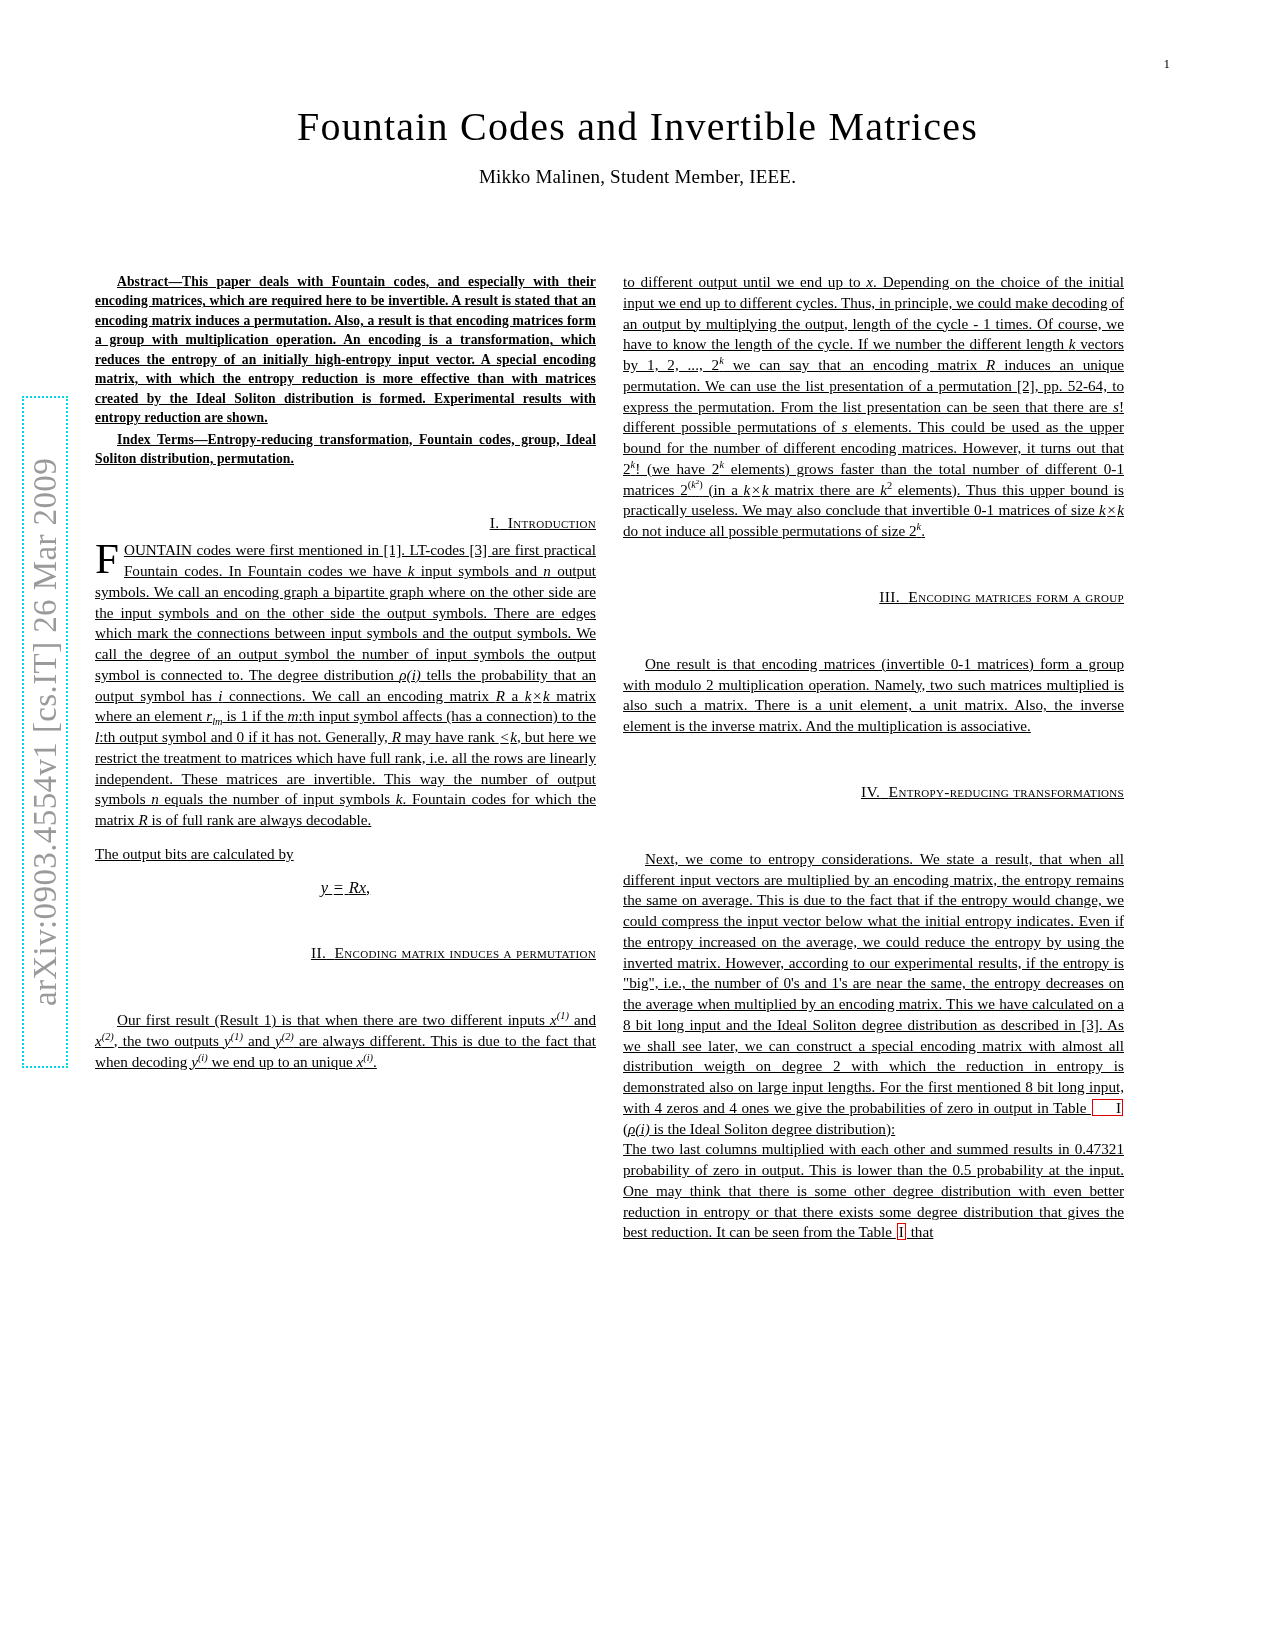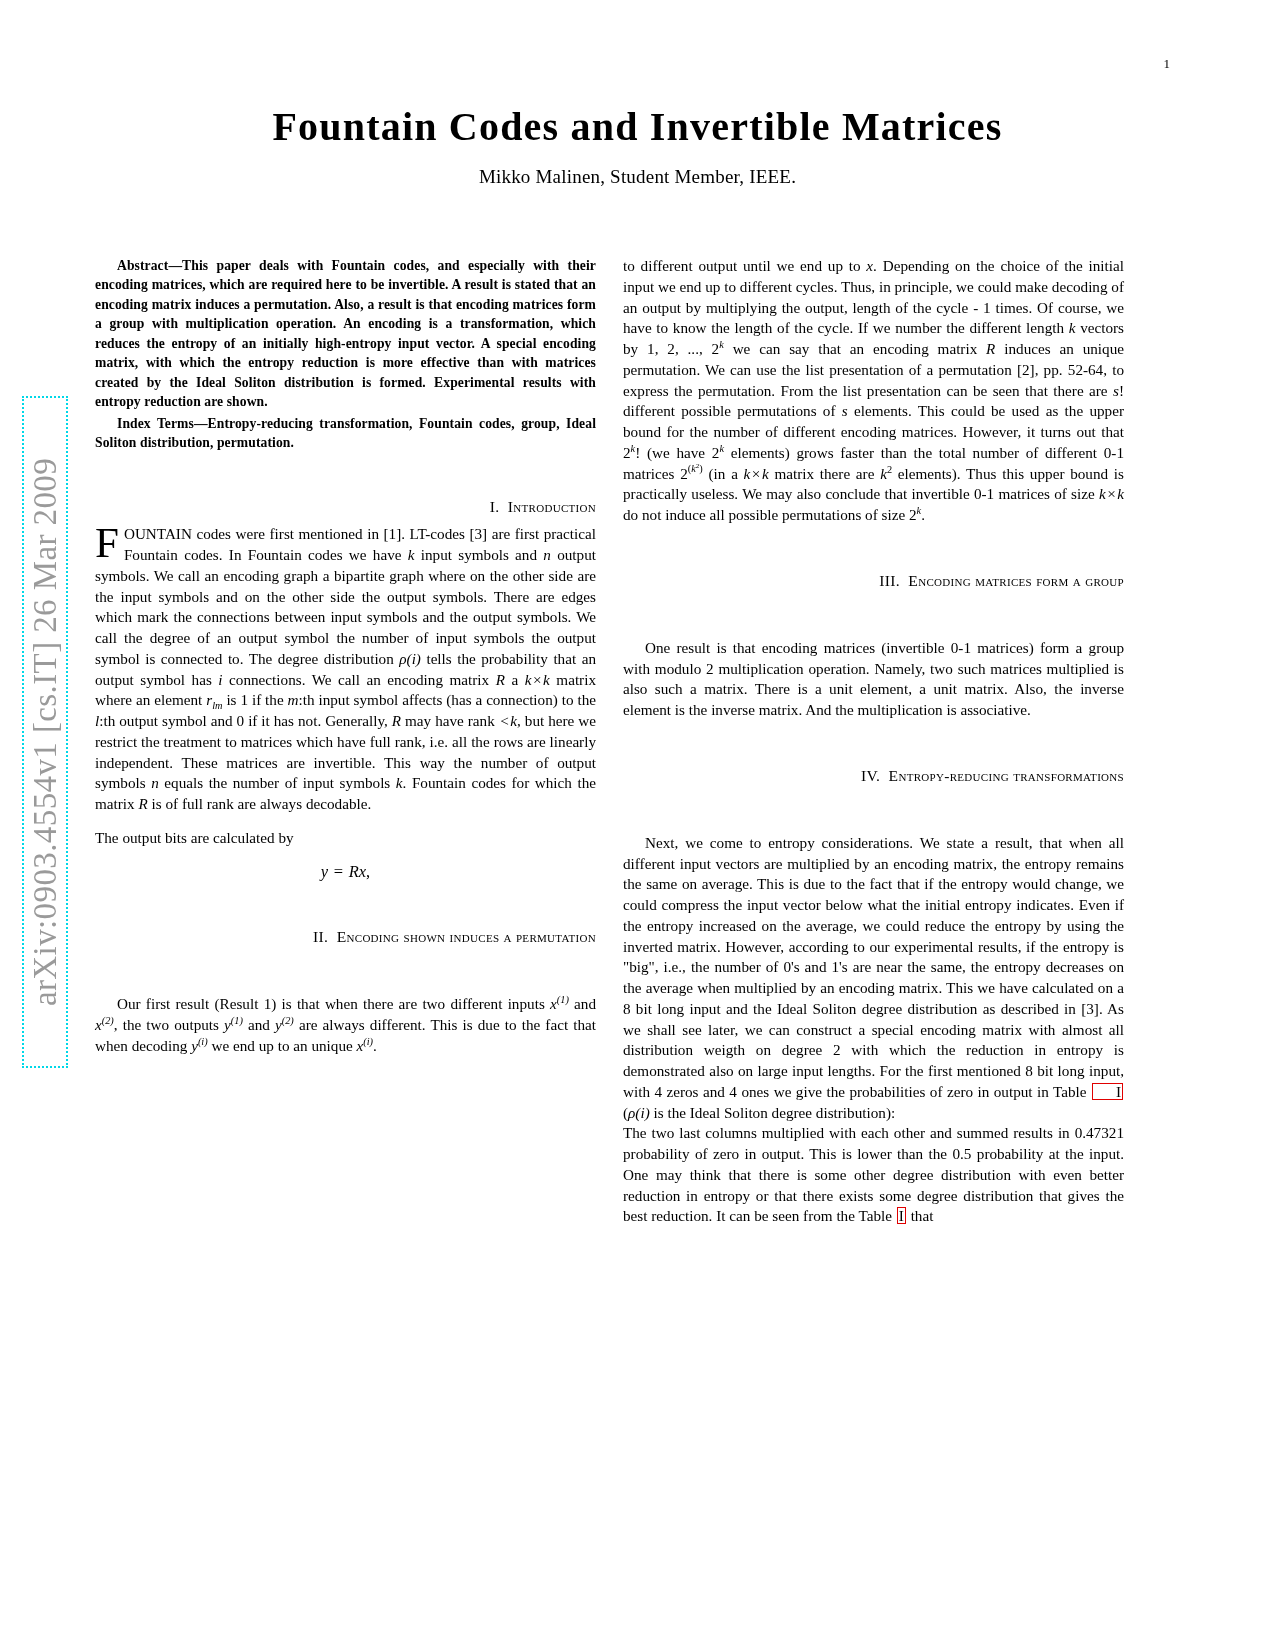--- a/index.html
+++ b/index.html
@@ -52,41 +52,42 @@
   
   .title-block {
     position: absolute;
     left: 0;
     right: 0;
     top: 105px;
     text-align: center;
   }
   .paper-title {
     font-size: 40px;
-    font-weight: bold;
+    font-weight: normal;
     letter-spacing: 1.2px;
     line-height: 1.12;
     margin: 0;
     font-family: "Liberation Serif", "DejaVu Serif", serif;
   }
   .paper-authors {
     margin-top: 16px;
     font-size: 19px;
     letter-spacing: 0.2px;
   }
 
   
   .body-columns {
     position: absolute;
     left: 95px;
-    top: 256px;
+    top: 272px;
     width: 1030px;
     height: 1320px;
     display: flex;
     gap: 27px;
+    text-decoration: underline;
   }
   .col {
     width: 501px;
     box-sizing: border-box;
   }
 
   p {
     margin: 0;
     font-size: 15.2px;
     line-height: 1.365;
@@ -191,21 +192,21 @@
     <div class="section-head"><span class="numeral">I.</span>&nbsp;&nbsp;<span>Introduction</span></div>
 
     <p class="dropcap-para"><span class="dropcap">F</span><span>OUNTAIN</span><span> codes were first mentioned in [1]. LT-codes [3] are first practical Fountain codes. In Fountain codes we have </span><span class="math">k</span><span> input symbols and </span><span class="math">n</span><span> output symbols. We call an encoding graph a bipartite graph where on the other side are the input symbols and on the other side the output symbols. There are edges which mark the connections between input symbols and the output symbols. We call the degree of an output symbol the number of input symbols the output symbol is connected to. The degree distribution </span><span class="math">ρ(i)</span><span> tells the probability that an output symbol has </span><span class="math">i</span><span> connections. We call an encoding matrix </span><span class="math">R</span><span> a </span><span class="math">k<span class="op">×</span>k</span><span> matrix where an element </span><span class="math">r<sub>lm</sub></span><span> is 1 if the </span><span class="math">m</span><span>:th input symbol affects (has a connection) to the </span><span class="math">l</span><span>:th output symbol and 0 if it has not. Generally, </span><span class="math">R</span><span> may have rank </span><span class="math"><span class="op">&lt;</span>k</span><span>, but here we restrict the treatment to matrices which have full rank, i.e. all the rows are linearly independent. These matrices are invertible. This way the number of output symbols </span><span class="math">n</span><span> equals the number of input symbols </span><span class="math">k</span><span>. Fountain codes for which the matrix </span><span class="math">R</span><span> is of full rank are always decodable.</span></p>
 
     <p class="gap">The output bits are calculated by</p>
 
     <div class="eq"><span class="math">y</span> <span class="op">=</span> <span class="math">Rx</span>,</div>
 
 
 
-    <div class="section-head"><span class="numeral">II.</span>&nbsp;&nbsp;<span>Encoding shown induces a permutation</span></div>
+    <div class="section-head"><span class="numeral">II.</span>&nbsp;&nbsp;<span>Encoding matrix induces a permutation</span></div>
 
     <p class="indent"><span>Our first result (Result 1) is that when there are two different inputs </span><span class="math">x<sup>(1)</sup></span><span> and </span><span class="math">x<sup>(2)</sup></span><span>, the two outputs </span><span class="math">y<sup>(1)</sup></span><span> and </span><span class="math">y<sup>(2)</sup></span><span> are always different. This is due to the fact that when decoding </span><span class="math">y<sup>(i)</sup></span><span> we end up to an unique </span><span class="math">x<sup>(i)</sup></span><span>.</span></p>
 
 
   </div>
 
   <div class="col">
 
     <p><span>to different output until we end up to </span><span class="math">x</span><span>. Depending on the choice of the initial input we end up to different cycles. Thus, in principle, we could make decoding of an output by multiplying the output, length of the cycle - 1 times. Of course, we have to know the length of the cycle. If we number the different length </span><span class="math">k</span><span> vectors by </span><span class="mathup">1, 2, ..., 2<sup><span class="math">k</span></sup></span><span> we can say that an encoding matrix </span><span class="math">R</span><span> induces an unique permutation. We can use the list presentation of a permutation [2], pp. 52-64, to express the permutation. From the list presentation can be seen that there are </span><span class="math">s</span><span>! different possible permutations of </span><span class="math">s</span><span> elements. This could be used as the upper bound for the number of different encoding matrices. However, it turns out that </span><span class="mathup">2<sup><span class="math">k</span></sup></span><span>! (we have </span><span class="mathup">2<sup><span class="math">k</span></sup></span><span> elements) grows faster than the total number of different 0-1 matrices </span><span class="mathup">2<sup>(<span class="math">k</span><sup>2</sup>)</sup></span><span> (in a </span><span class="math">k<span class="op">×</span>k</span><span> matrix there are </span><span class="math">k<sup class="mathup">2</sup></span><span> elements). Thus this upper bound is practically useless. We may also conclude that invertible 0-1 matrices of size </span><span class="math">k<span class="op">×</span>k</span><span> do not induce all possible permutations of size </span><span class="mathup">2<sup><span class="math">k</span></sup></span><span>.</span></p>
 

